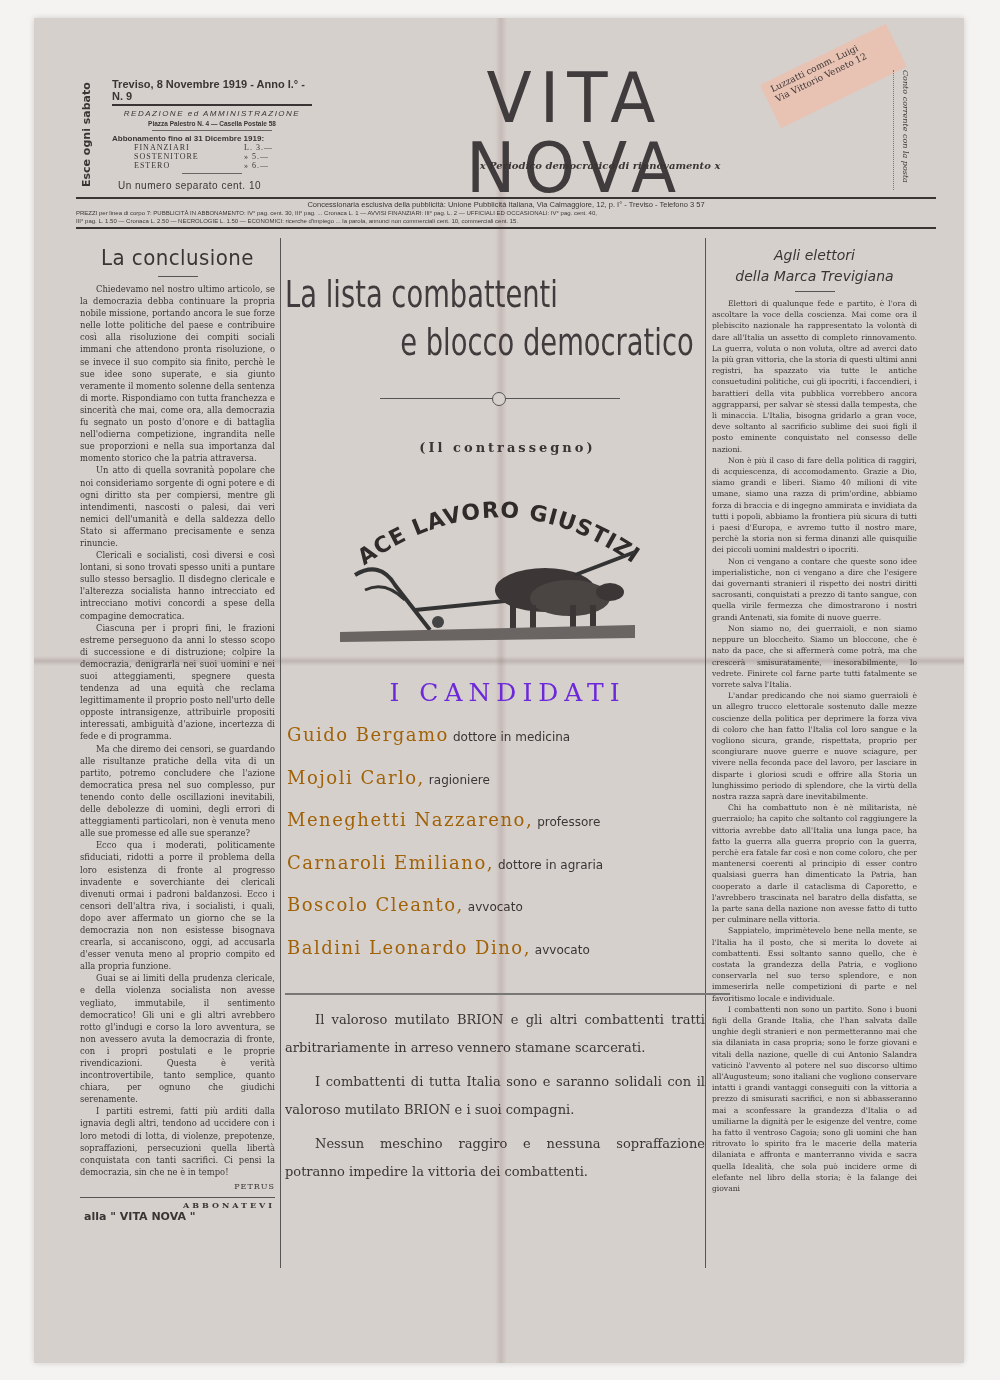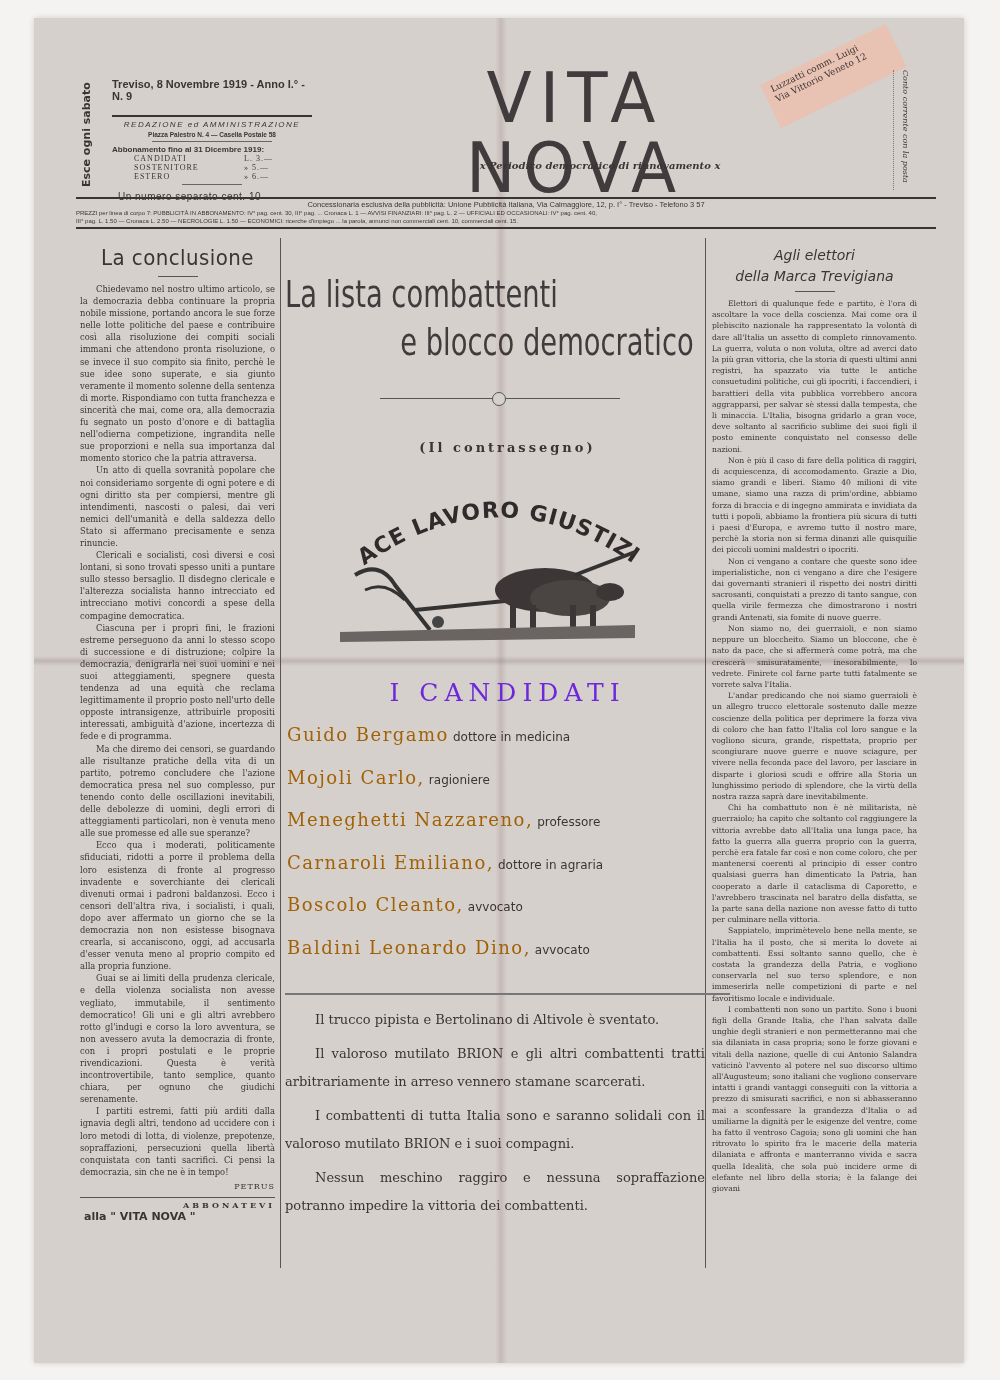--- a/index.html
+++ b/index.html
@@ -2,21 +2,21 @@
 <html><head>
 <meta charset="utf-8">
 <style>
   html, body { margin:0; padding:0; }
   body { width:1000px; height:1380px; background:#f4f3f1; position:relative; overflow:hidden; font-family:"DejaVu Serif", serif; color:#3a3534; }
   .paper { position:absolute; left:34px; top:18px; width:930px; height:1345px; background:#d6d0cd; box-shadow:0 0 6px rgba(0,0,0,0.15); }
   .fold-v { position:absolute; left:495px; top:18px; width:12px; height:1345px; background:linear-gradient(90deg, rgba(0,0,0,0) 0%, rgba(150,120,110,0.25) 50%, rgba(0,0,0,0) 100%); }
   .fold-h { position:absolute; left:34px; top:656px; width:930px; height:10px; background:linear-gradient(180deg, rgba(0,0,0,0) 0%, rgba(120,100,95,0.25) 50%, rgba(0,0,0,0) 100%); }
   .side-vert { position:absolute; left:80px; top:80px; width:20px; height:110px; writing-mode:vertical-rl; transform:rotate(180deg); font-family:"DejaVu Sans", sans-serif; font-weight:bold; font-size:11px; text-align:center; }
   .infobox { position:absolute; left:112px; top:78px; width:200px; font-family:"Liberation Sans Narrow","Liberation Sans", sans-serif; }
-  .infobox .date { font-size:11px; font-weight:bold; border-bottom:2px solid #3a3534; padding-bottom:13px; }
+  .infobox .date { font-size:11px; font-weight:bold; border-bottom:2px solid #3a3534; padding-bottom:2px; }
   .infobox .red { font-size:8px; font-style:italic; letter-spacing:1.5px; text-align:center; margin-top:3px; }
   .infobox .addr { font-size:6.5px; font-weight:bold; text-align:center; margin-top:2px; }
   .infobox .sep { width:60%; margin:3px auto; border-top:1px solid #666; }
   .infobox .abb { font-size:8px; font-weight:bold; }
   .infobox .rate { font-size:8px; font-family:"Liberation Serif", serif; display:flex; padding-left:22px; letter-spacing:1px; }
   .infobox .rate span:first-child { width:110px; }
   .infobox .single { font-size:10px; margin-top:6px; padding-left:6px; letter-spacing:0.5px; }
   .masthead { position:absolute; left:375px; top:68px; width:400px; text-align:center; font-family:"DejaVu Sans", sans-serif; font-size:66px; color:#403b3c; letter-spacing:8px; font-weight:normal; line-height:1; transform:scaleY(1.05); }
   .subtitle { position:absolute; left:435px; top:160px; width:330px; text-align:center; font-size:10px; font-style:italic; font-weight:bold; }
   .label-slip { position:absolute; left:750px; top:57px; width:140px; height:48px; background:#e8c2b3; transform:rotate(-26deg); transform-origin:left top; font-size:9px; padding:4px 8px; box-sizing:border-box; top:85px; left:760px; }
@@ -60,21 +60,21 @@
 <div class="fold-h"></div>
 
 <div class="side-vert">Esce ogni sabato</div>
 <div class="infobox">
   <div class="date">Treviso, 8 Novembre 1919 - Anno I.° - N. 9</div>
   <div class="red">REDAZIONE ed AMMINISTRAZIONE</div>
   <div class="addr">Piazza Palestro N. 4 — Casella Postale 58</div>
   <div class="sep"></div>
   <div class="abb">Abbonamento fino al 31 Dicembre 1919:</div>
   <div class="rate">
-      <span>CANDIDATI</span>
+      <span>FINANZIARI</span>
       <span>L. 3.—</span>
     </div>
   <div class="rate">
       <span>SOSTENITORE</span>
       <span>» 5.—</span>
     </div>
   <div class="rate">
       <span>ESTERO</span>
       <span>» 6.—</span>
     </div>
@@ -161,21 +161,20 @@
   <div class="cands">
     <div class="cand"><span class="name">Guido Bergamo</span><span class="role">dottore in medicina</span></div>
     <div class="cand"><span class="name">Mojoli Carlo,</span><span class="role">ragioniere</span></div>
     <div class="cand"><span class="name">Meneghetti Nazzareno,</span><span class="role">professore</span></div>
     <div class="cand"><span class="name">Carnaroli Emiliano,</span><span class="role">dottore in agraria</span></div>
     <div class="cand"><span class="name">Boscolo Cleanto,</span><span class="role">avvocato</span></div>
     <div class="cand"><span class="name">Baldini Leonardo Dino,</span><span class="role">avvocato</span></div>
   </div>
   <div class="mid-rule"></div>
   <div class="notice">
-    <p>Il trucco pipista e Bertolinano di Altivole è sventato.</p>
     <p>Il valoroso mutilato BRION e gli altri combattenti tratti arbitrariamente in arreso vennero stamane scarcerati.</p>
     <p>I combattenti di tutta Italia sono e saranno solidali con il valoroso mutilato BRION e i suoi compagni.</p>
     <p>Nessun meschino raggiro e nessuna sopraffazione potranno impedire la vittoria dei combattenti.</p>
   </div>
 </div>
 
 <div class="col-right">
   <h3>
     <div>Agli elettori</div>
     <div>della Marca Trevigiana</div>

